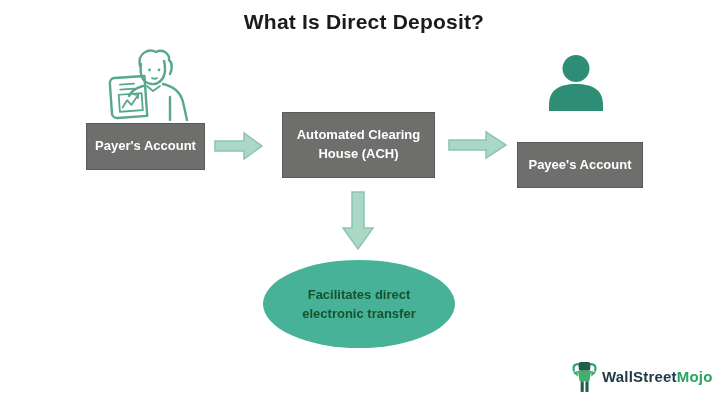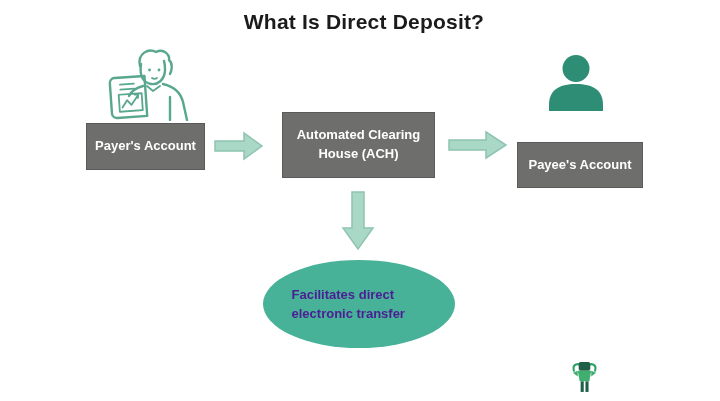--- a/index.html
+++ b/index.html
@@ -59,22 +59,22 @@
 
   .outcome-ellipse {
     position: absolute;
     left: 263px; top: 260px;
     width: 192px; height: 88px;
     background: var(--ellipse-teal, #47b298);
     border-radius: 50%;
     display: flex;
     align-items: center;
     justify-content: center;
-    text-align: left;
-    color: #4c1d95;
+    text-align: center;
+    color: #14532d;
     font-weight: bold;
     font-size: 13px;
     line-height: 1.5;
   }
   .outcome-ellipse span { display: block; max-width: 135px; }
 
   .logo {
     position: absolute;
     left: 571px; top: 358px;
     display: flex;
@@ -170,15 +170,18 @@
       <rect x="8" y="3" width="12" height="9" rx="2" fill="#1f5f4a"></rect>
 
       <path d="M7,12 h14 l-2,11 h-10 z" fill="#3fae6e"></path>
 
       <path d="M2,14 l5,-2 v6 z" fill="#3fae6e"></path>
       <path d="M26,14 l-5,-2 v6 z" fill="#3fae6e"></path>
 
       <rect x="10" y="23" width="3.2" height="11" fill="#1f5f4a"></rect>
       <rect x="15" y="23" width="3.2" height="11" fill="#1f5f4a"></rect>
     </svg>
+    <div class="logo-text">
+      <span class="brand-dark">WallStreet</span><span class="brand-green">Mojo</span>
+    </div>
   </div>
 
 </div>
 
 </body></html>

